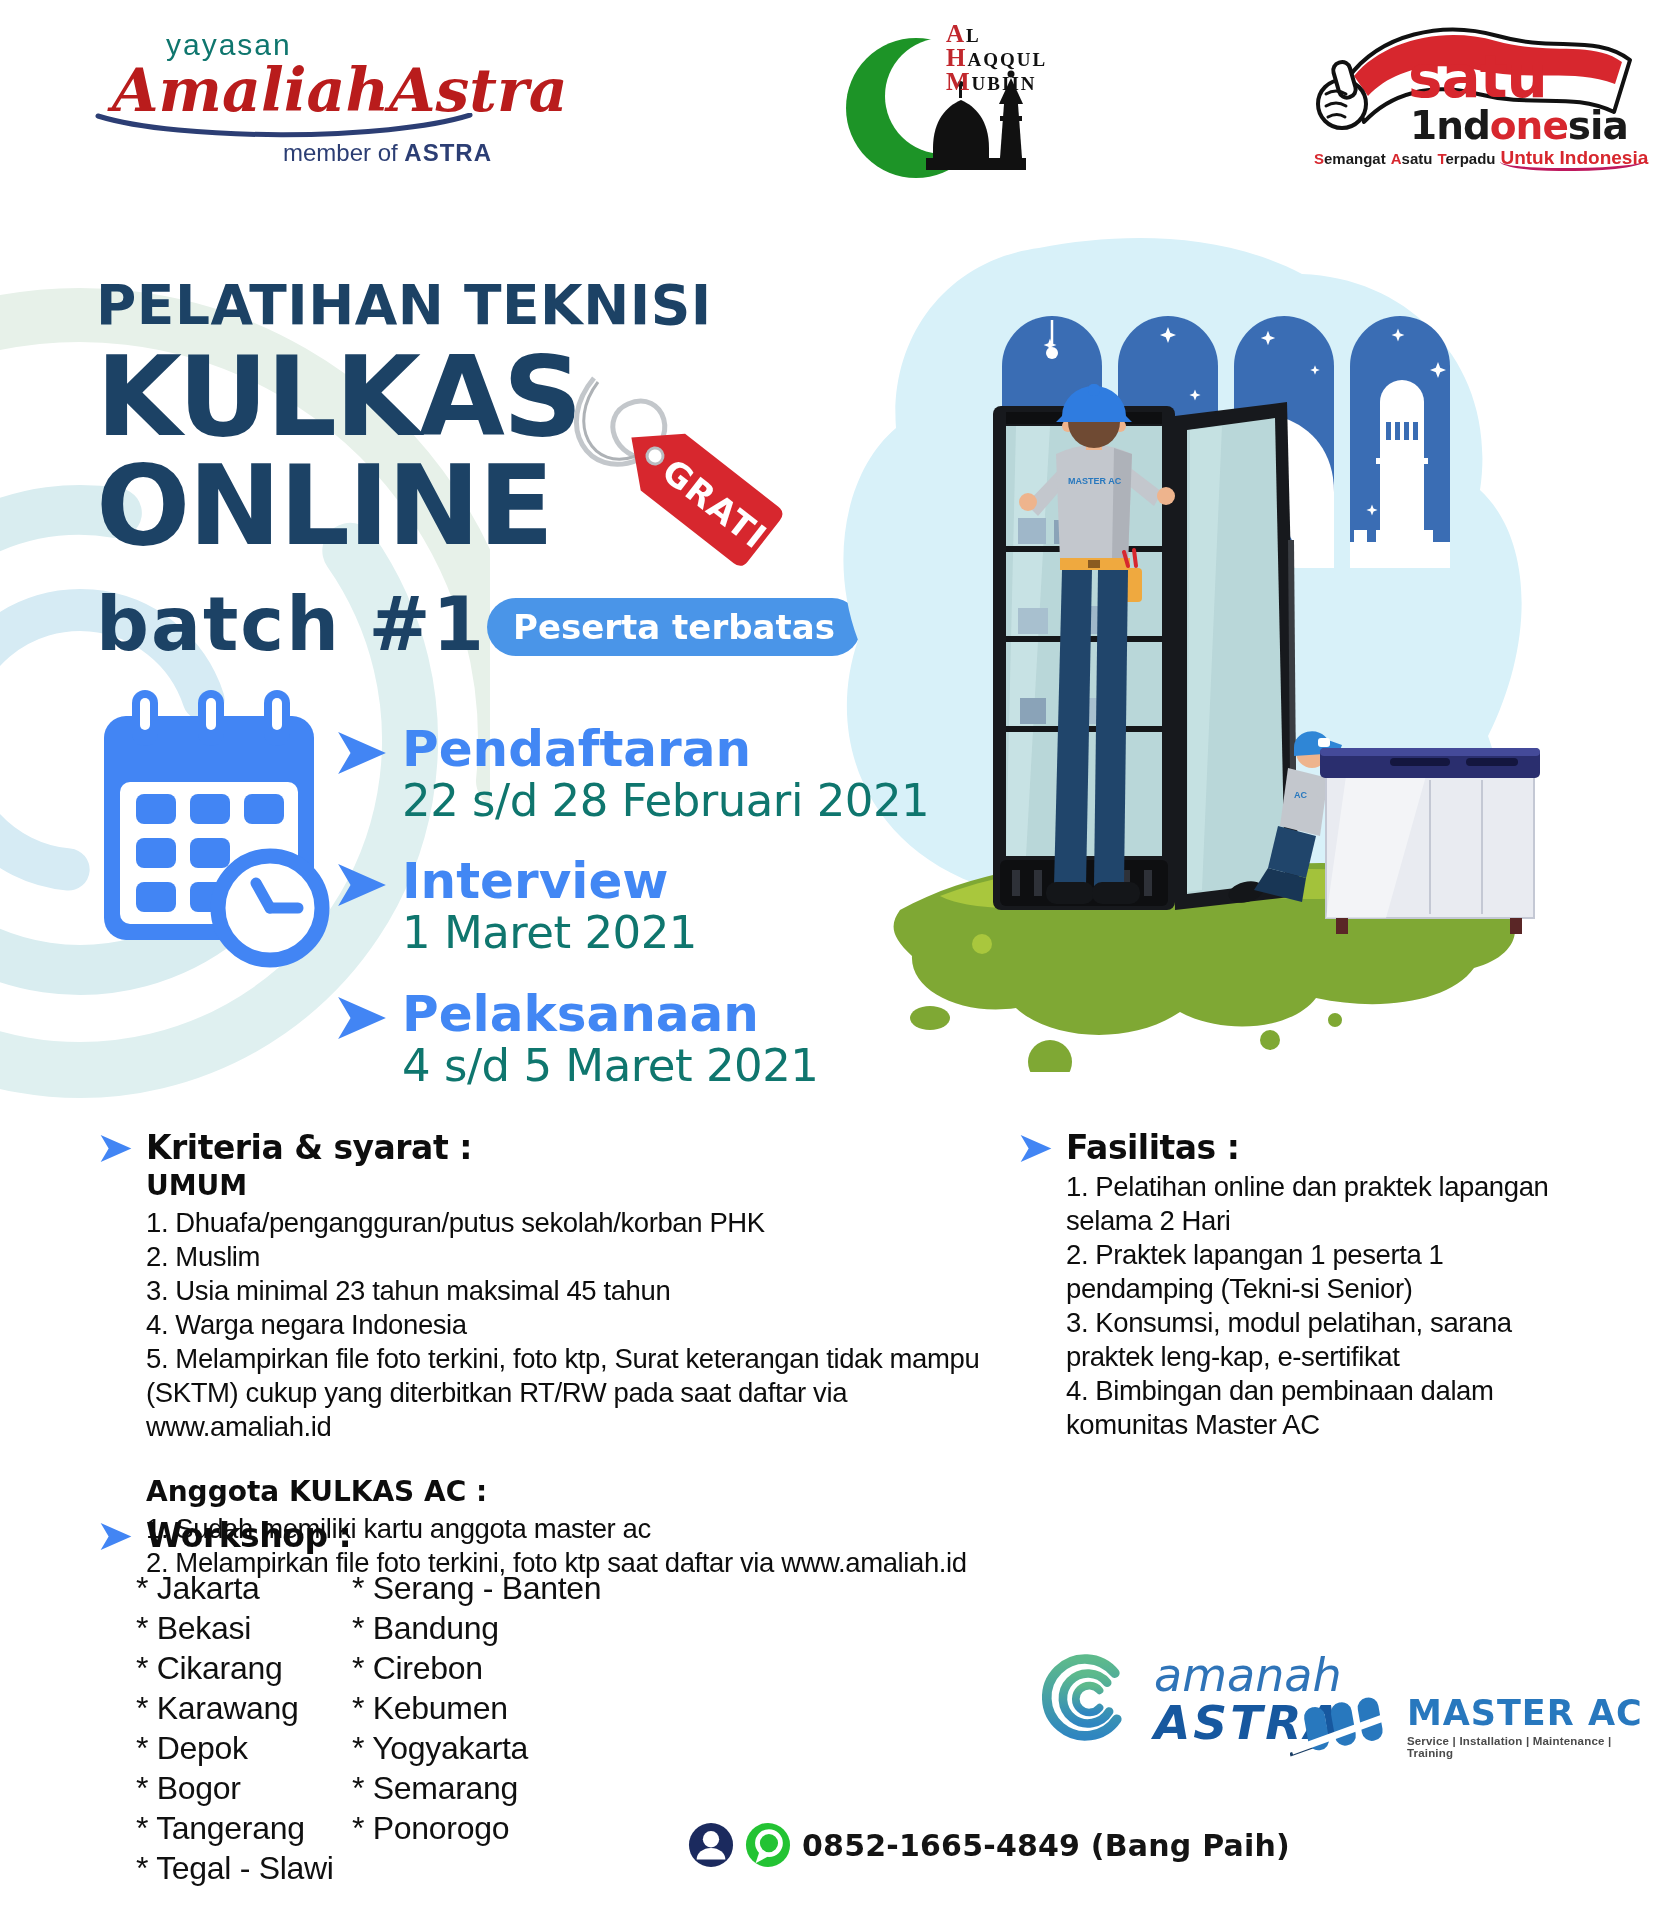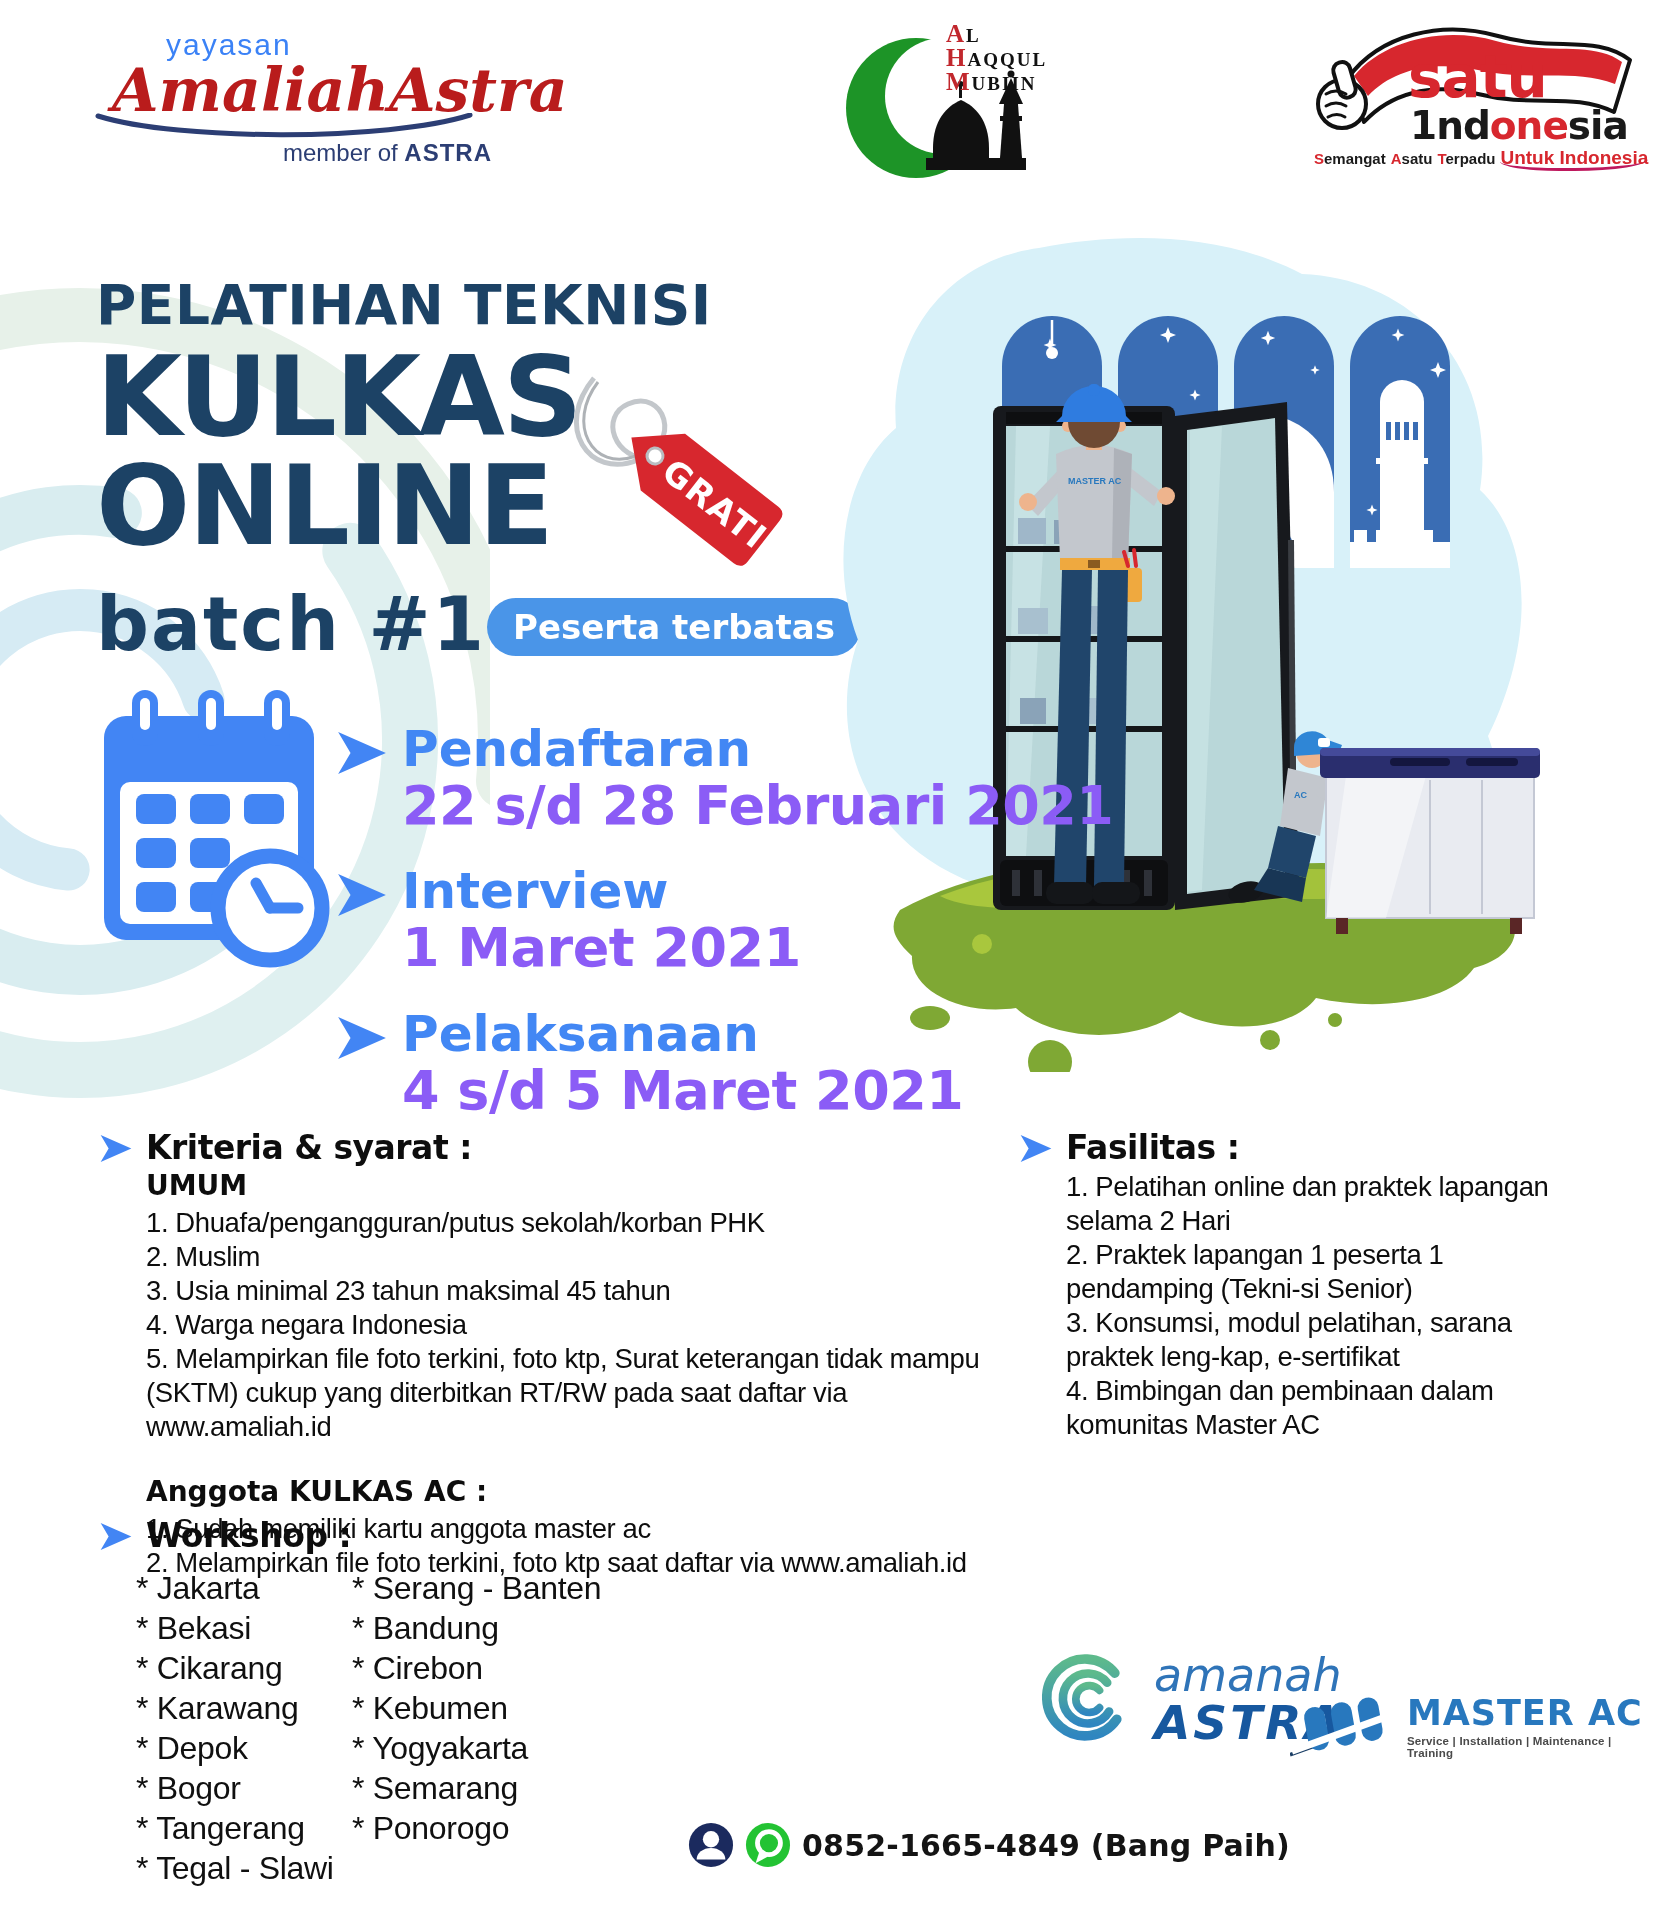--- a/index.html
+++ b/index.html
@@ -4,21 +4,21 @@
 <style>
   html,body{margin:0;padding:0;background:#ffffff;}
   .page{position:relative;width:1654px;height:1905px;background:#fff;overflow:hidden;
         font-family:"Liberation Sans",sans-serif;color:#111;}
 
   
   .swirl{position:absolute;left:-70px;top:170px;}
 
   
   .logo-amaliah{position:absolute;left:88px;top:28px;width:404px;}
-  .amaliah-yayasan{margin-left:78px;font-size:30px;letter-spacing:2px;color:#3b82f6;}
+  .amaliah-yayasan{margin-left:78px;font-size:30px;letter-spacing:2px;color:#0f766e;}
   .amaliah-script{font-family:"DejaVu Serif",serif;font-style:italic;font-weight:bold;
                   font-size:60px;color:#b91c1c;line-height:1.02;margin-top:-2px;white-space:nowrap;margin-left:24px;}
   .amaliah-swash{display:block;margin-top:-8px;}
   .amaliah-member{text-align:right;font-size:24px;color:#2c3e74;margin-top:0px;}
   .amaliah-member b{font-weight:800;letter-spacing:1px;}
 
   .logo-ahm{position:absolute;left:836px;top:8px;width:228px;height:172px;}
   .logo-satu{position:absolute;left:1312px;top:26px;width:336px;height:142px;}
   .satu-word{position:absolute;left:96px;top:22px;font-family:"DejaVu Sans",sans-serif;
              font-weight:800;font-size:58px;line-height:1;color:#d7272e;letter-spacing:-1px;}
@@ -48,22 +48,22 @@
   
   .illustration{position:absolute;left:750px;top:220px;}
 
   
   .calendar{position:absolute;left:94px;top:686px;}
   .schedule{position:absolute;left:338px;top:722px;display:flex;flex-direction:column;gap:28px;}
   .sched-row{display:flex;gap:16px;}
   .arrow-big{width:48px;height:42px;margin-top:10px;flex:none;}
   .sched-label{font-family:"DejaVu Sans",sans-serif;font-weight:800;font-size:50px;line-height:1.08;
       color:#4287f4;}
-  .sched-date{font-family:"DejaVu Sans",sans-serif;font-weight:700;font-size:54px;line-height:1.12;
-      color:#8b5cf6;letter-spacing:-0.5px;}
+  .sched-date{font-family:"DejaVu Sans",sans-serif;font-weight:400;font-size:45px;line-height:1.12;
+      color:#0f766e;letter-spacing:-0.5px;}
 
   
   .sec-head{display:flex;gap:14px;align-items:center;}
   .arrow-small{width:32px;height:27px;flex:none;margin-top:2px;}
   .sec-title{font-family:"DejaVu Sans",sans-serif;font-weight:800;font-size:33px;line-height:1.2;
       color:#0d0d0d;letter-spacing:-0.5px;}
   .kriteria{position:absolute;left:100px;top:1128px;width:932px;}
   .fasilitas{position:absolute;left:1020px;top:1128px;width:566px;}
   .sub{font-family:"DejaVu Sans",sans-serif;font-weight:800;font-size:28px;line-height:1.3;
       color:#0d0d0d;margin-left:46px;}

